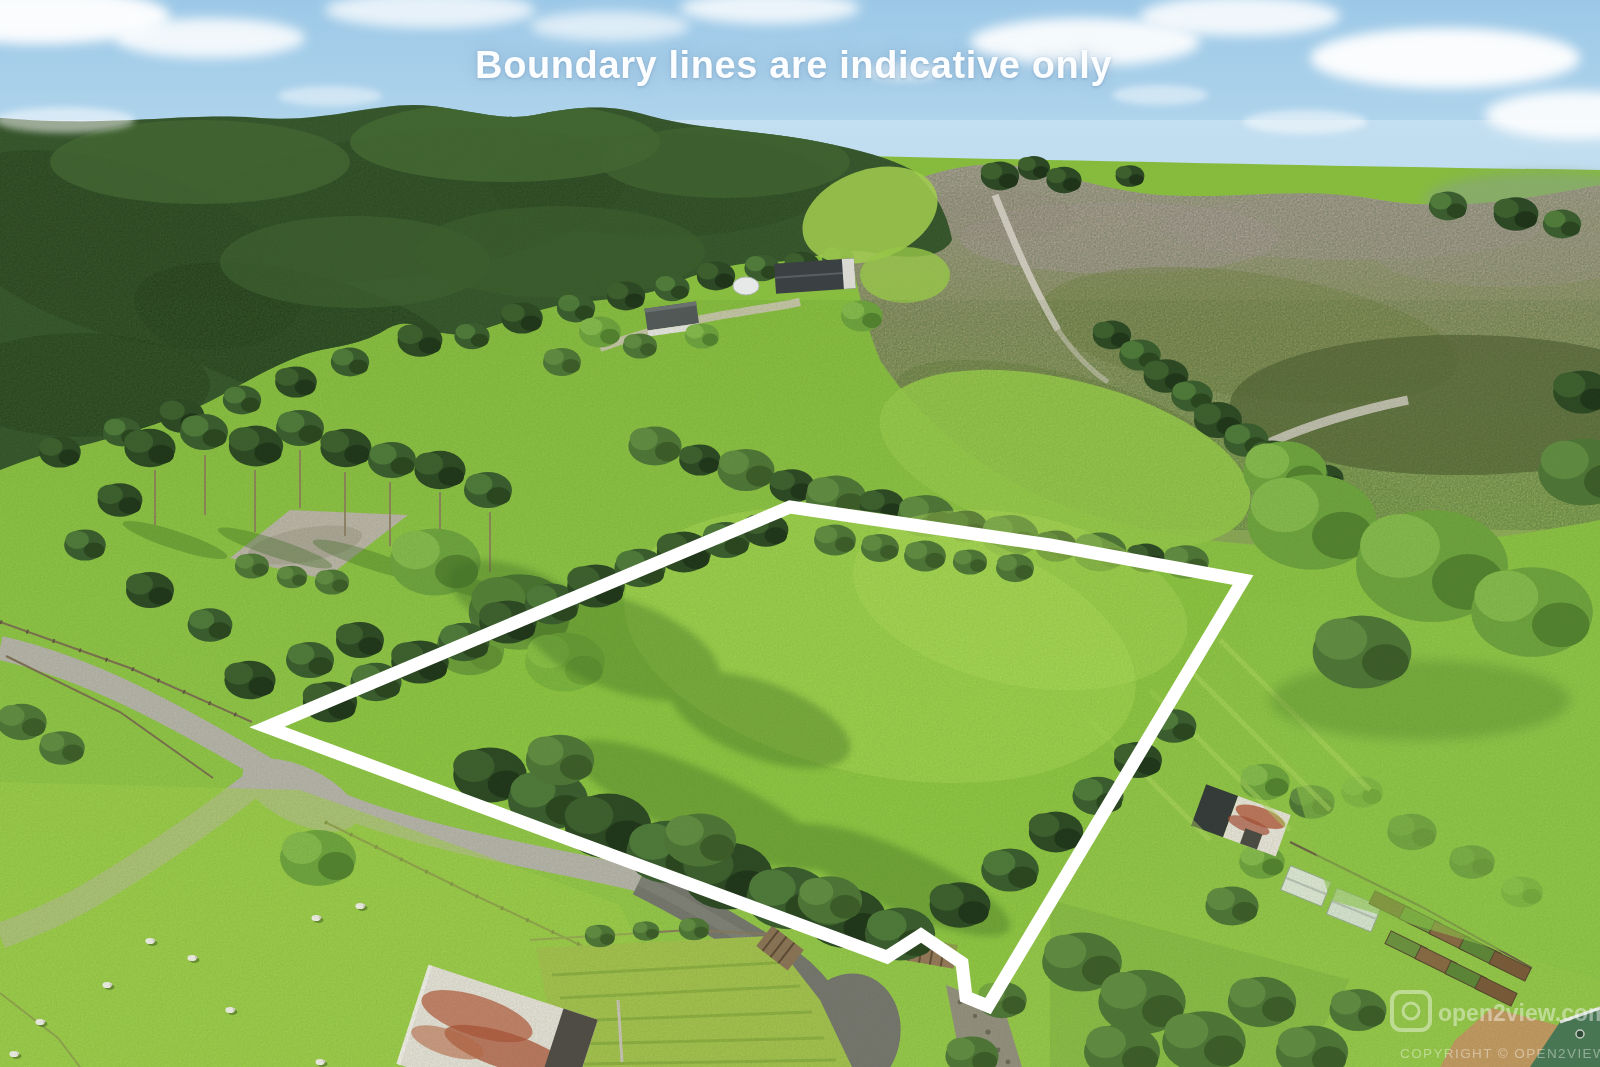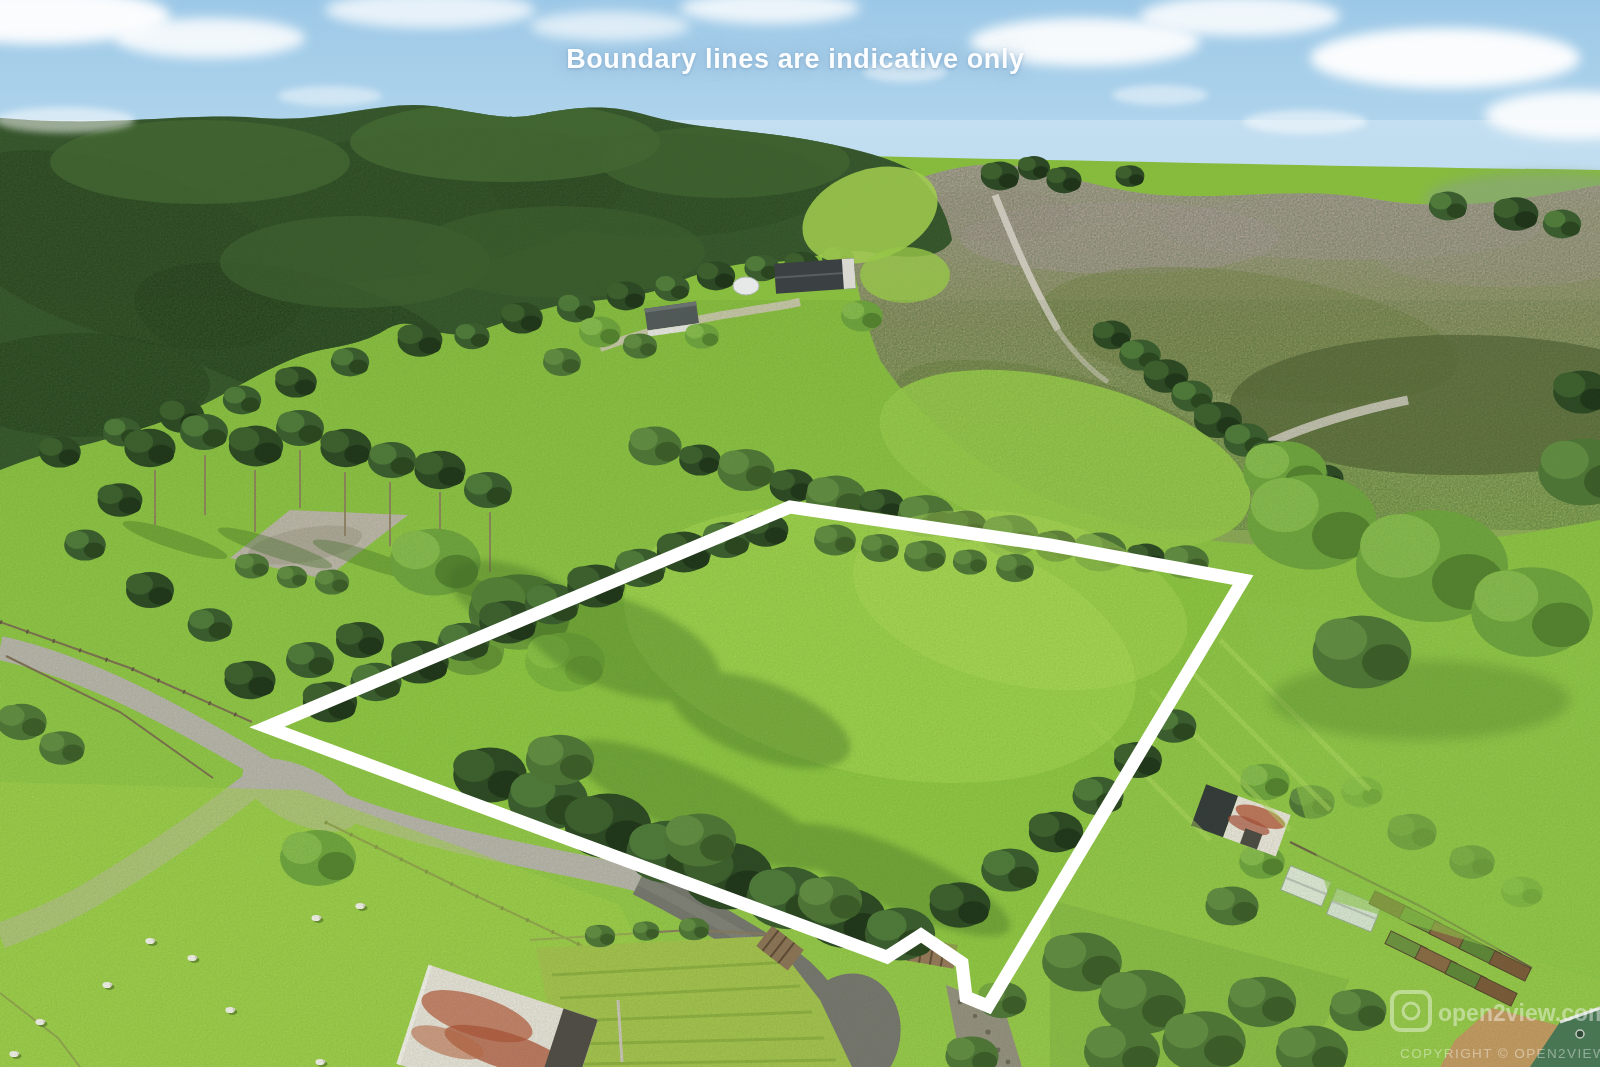--- a/index.html
+++ b/index.html
@@ -4,21 +4,21 @@
 <style>
   html,body{margin:0;padding:0;background:#222;}
   #stage{
     position:relative;width:1600px;height:1067px;overflow:hidden;
     font-family:"Liberation Sans", sans-serif;
     background:#8ec441;
   }
   #scene{position:absolute;inset:0;display:block;}
   .caption{
     position:absolute;top:44px;left:50%;transform:translateX(-51%);
-    font-size:27px;font-weight:700;letter-spacing:.6px;color:#fbfdff;
+    font-size:38px;font-weight:700;letter-spacing:.6px;color:#fbfdff;
     text-shadow:0 0 14px rgba(130,165,200,.55),0 1px 3px rgba(90,125,160,.4);
     white-space:nowrap;
   }
 </style>
 </head>
 <body>
 
 <div id="stage">
 <svg id="scene" viewBox="0 0 1600 1067">
   <defs>

